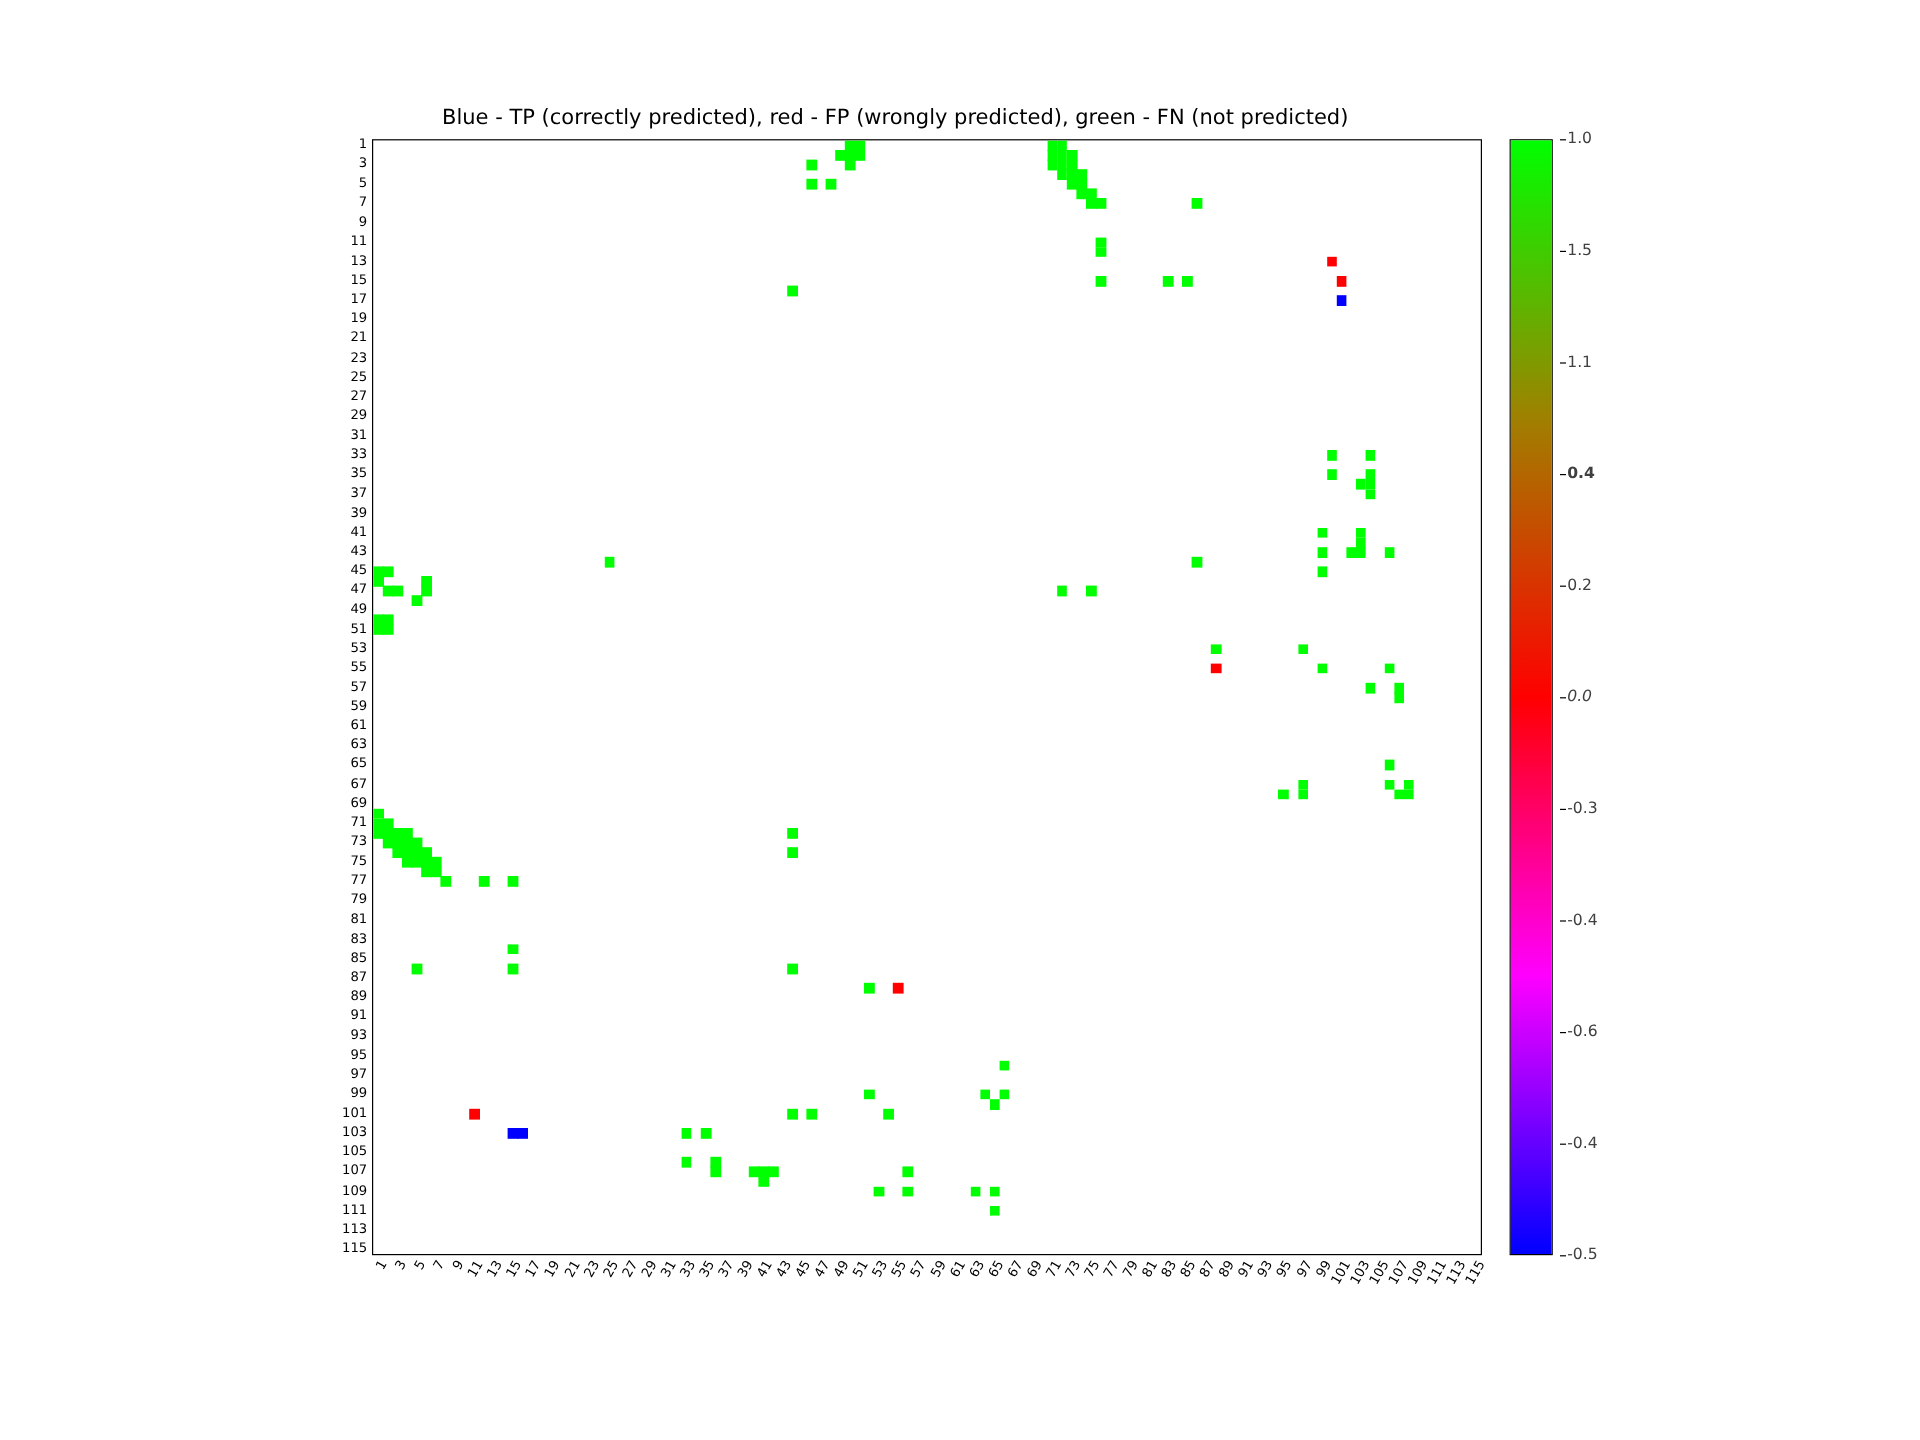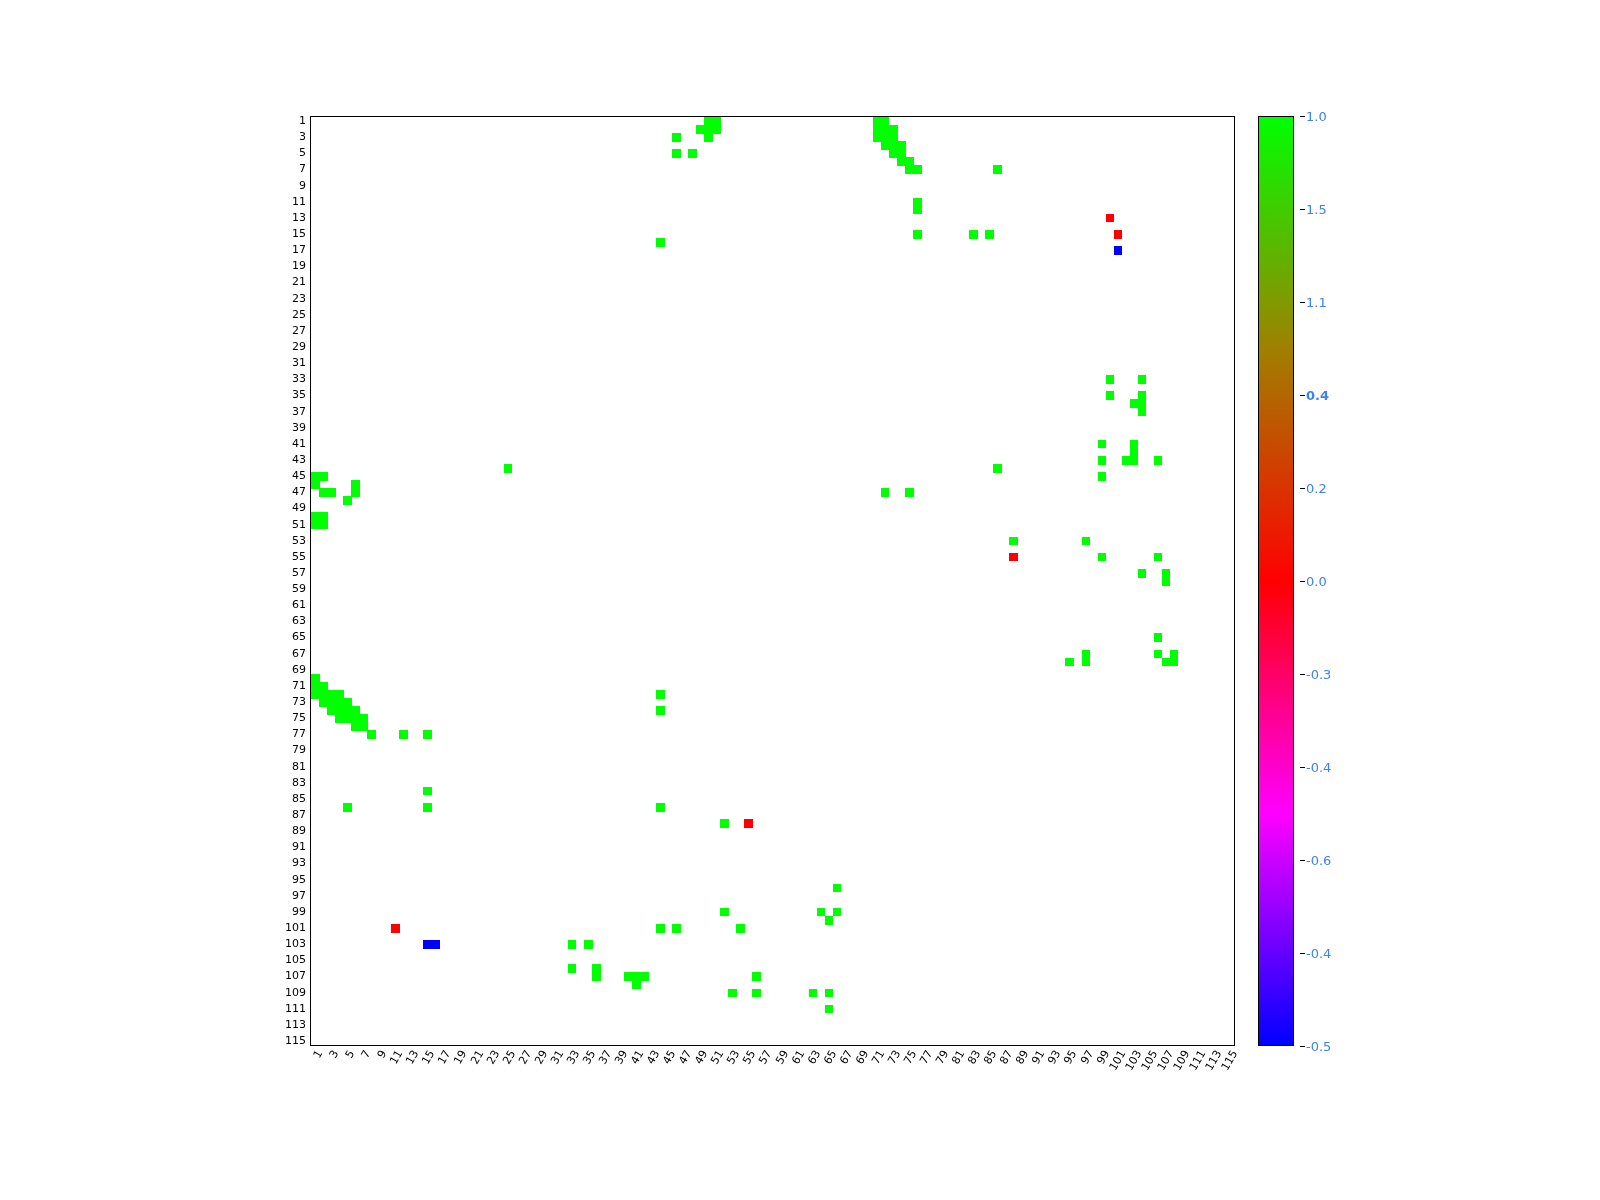--- a/index.html
+++ b/index.html
@@ -108,38 +108,39 @@
     position: absolute;
     left: 1300px;
     top: 116px;
     width: 60px;
     height: 930px;
   }
   .cbtick {
     position: absolute;
     left: 6px;
     font-size: 13px;
-    color: #3b82f6;
+    color: #404040;
     transform: translateY(-50%);
     white-space: nowrap;
   }
   .cbtick-mark {
     position: absolute;
     left: 0px;
     width: 5px;
     height: 1px;
     background: #000;
   }
 </style>
 </head>
 <body>
 
 <div id="figure">
 
 
+  <div class="subtitle-block">Blue - TP (correctly predicted), red - FP (wrongly predicted), green - FN (not predicted)</div>
 
   <div id="plot-area">
       <div class="cell" style="left: 393.278px; top: 0px; width: 8.62609px; height: 8.66957px; background: rgb(0, 255, 0);"></div>
       <div class="cell" style="left: 401.304px; top: 0px; width: 8.62609px; height: 8.66957px; background: rgb(0, 255, 0);"></div>
       <div class="cell" style="left: 561.826px; top: 0px; width: 8.62609px; height: 8.66957px; background: rgb(0, 255, 0);"></div>
       <div class="cell" style="left: 569.852px; top: 0px; width: 8.62609px; height: 8.66957px; background: rgb(0, 255, 0);"></div>
       <div class="cell" style="left: 385.252px; top: 8.06957px; width: 8.62609px; height: 8.66957px; background: rgb(0, 255, 0);"></div>
       <div class="cell" style="left: 393.278px; top: 8.06957px; width: 8.62609px; height: 8.66957px; background: rgb(0, 255, 0);"></div>
       <div class="cell" style="left: 401.304px; top: 8.06957px; width: 8.62609px; height: 8.66957px; background: rgb(0, 255, 0);"></div>
       <div class="cell" style="left: 561.826px; top: 8.06957px; width: 8.62609px; height: 8.66957px; background: rgb(0, 255, 0);"></div>
@@ -406,21 +407,21 @@
       <div class="cbtick" style="top: 0px;">1.0</div>
       <div class="cbtick-mark" style="top: 0px;"></div>
       <div class="cbtick" style="top: 93px;">1.5</div>
       <div class="cbtick-mark" style="top: 93px;"></div>
       <div class="cbtick" style="top: 186px;">1.1</div>
       <div class="cbtick-mark" style="top: 186px;"></div>
       <div class="cbtick" style="top: 279px; font-weight: bold;">0.4</div>
       <div class="cbtick-mark" style="top: 279px;"></div>
       <div class="cbtick" style="top: 372px;">0.2</div>
       <div class="cbtick-mark" style="top: 372px;"></div>
-      <div class="cbtick" style="top: 465px;">0.0</div>
+      <div class="cbtick" style="top: 465px; font-style: italic;">0.0</div>
       <div class="cbtick-mark" style="top: 465px;"></div>
       <div class="cbtick" style="top: 558px;">-0.3</div>
       <div class="cbtick-mark" style="top: 558px;"></div>
       <div class="cbtick" style="top: 651px;">-0.4</div>
       <div class="cbtick-mark" style="top: 651px;"></div>
       <div class="cbtick" style="top: 744px;">-0.6</div>
       <div class="cbtick-mark" style="top: 744px;"></div>
       <div class="cbtick" style="top: 837px;">-0.4</div>
       <div class="cbtick-mark" style="top: 837px;"></div>
       <div class="cbtick" style="top: 930px;">-0.5</div>

